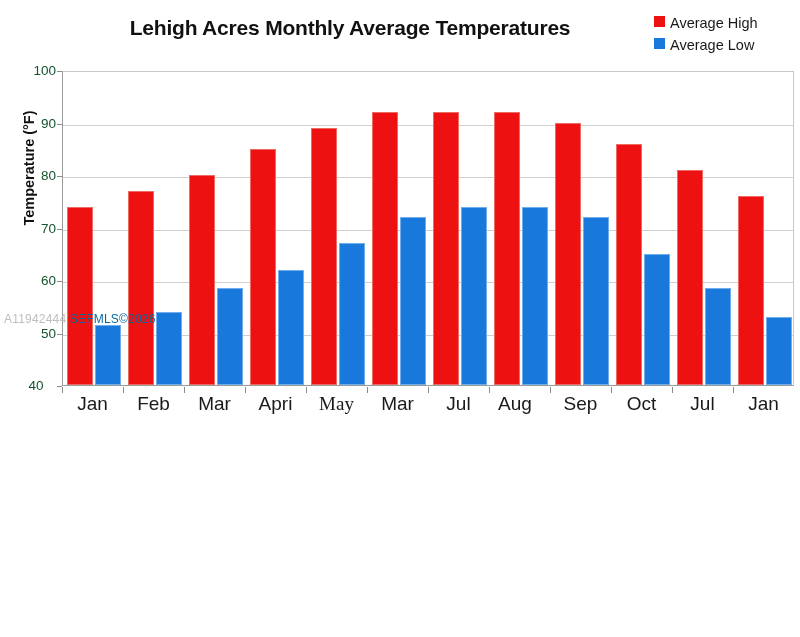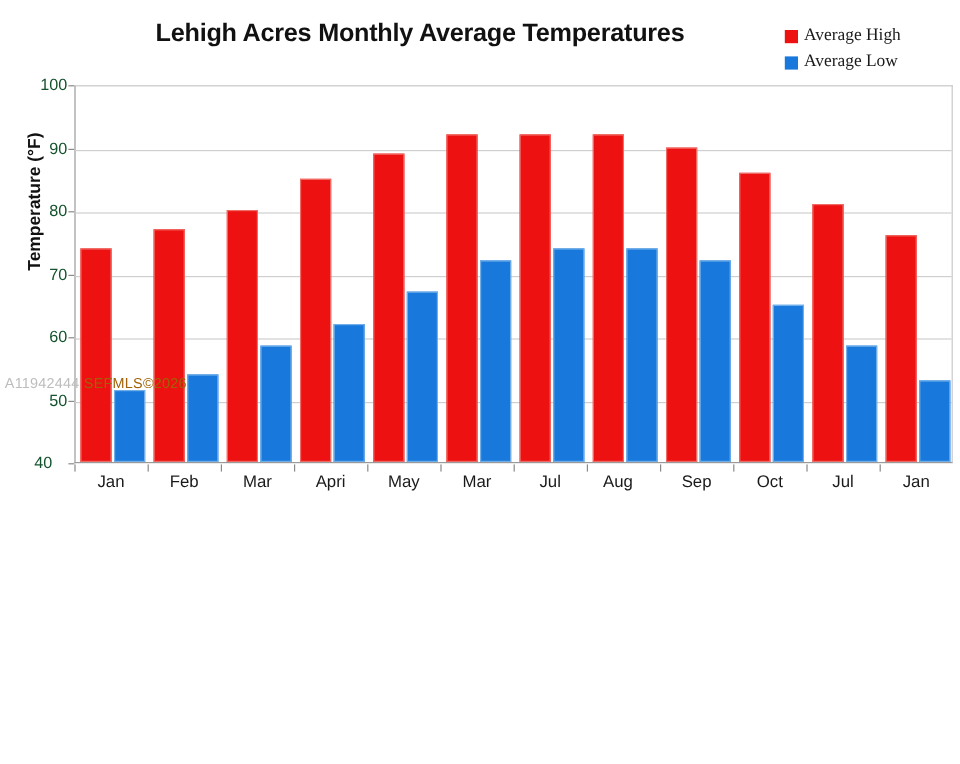--- a/index.html
+++ b/index.html
@@ -38,24 +38,23 @@
 
   
   #legend {
     position: absolute;
     right: 18px;
     top: 16px;
     width: 128px;
   }
   .legend-row {
     display: flex;
-    align-items: flex-end;
+    align-items: flex-start;
     height: 20px;
     margin-bottom: 2px;
-    font-family: Liberation Serif, serif;
   }
   .legend-swatch {
     width: 11px;
     height: 11px;
     margin-right: 5px;
     flex: 0 0 auto;
   }
   .legend-label {
     font-size: 14.5px;
     color: #1a1a1a;
@@ -135,37 +134,37 @@
     top: 387px;
     width: 1px;
     height: 6px;
     background: #8a8a8a;
   }
   .cat-label {
     position: absolute;
     top: 394px;
     width: 70px;
     text-align: center;
-    font-size: 14px;
+    font-size: 19px;
     color: #1a1a1a;
     line-height: 1;
   }
 
   
   #watermark {
     position: absolute;
     left: 4px;
     top: 312px;
     font-size: 12px;
     color: #b8b8b8;
     white-space: nowrap;
     pointer-events: none;
     letter-spacing: 0.2px;
   }
-  #watermark .wm-red { color: #a16207; }
+  #watermark .wm-red { color: #0369a1; }
   #watermark .wm-grey { color: #bdbdbd; }
 </style>
 </head>
 <body>
 
 <div id="chart-root">
 
   <div id="chart-title">Lehigh Acres Monthly Average Temperatures</div>
 
   <div id="legend">
@@ -237,21 +236,21 @@
   <div id="x-axis">
       <div class="cat-sep" style="left: 123px;"></div>
       <div class="cat-label" style="left: 57.5px;">Jan</div>
       <div class="cat-sep" style="left: 184px;"></div>
       <div class="cat-label" style="left: 118.5px;">Feb</div>
       <div class="cat-sep" style="left: 245px;"></div>
       <div class="cat-label" style="left: 179.5px;">Mar</div>
       <div class="cat-sep" style="left: 306px;"></div>
       <div class="cat-label" style="left: 240.5px;">Apri</div>
       <div class="cat-sep" style="left: 367px;"></div>
-      <div class="cat-label" style="left: 301.5px;">May</div>
+      <div class="cat-label" style="left: 301.5px; font-family: Liberation Serif, serif;">May</div>
       <div class="cat-sep" style="left: 428px;"></div>
       <div class="cat-label" style="left: 362.5px;">Mar</div>
       <div class="cat-sep" style="left: 489px;"></div>
       <div class="cat-label" style="left: 423.5px;">Jul</div>
       <div class="cat-sep" style="left: 550px;"></div>
       <div class="cat-label" style="left: 480px;">Aug</div>
       <div class="cat-sep" style="left: 611px;"></div>
       <div class="cat-label" style="left: 545.5px;">Sep</div>
       <div class="cat-sep" style="left: 672px;"></div>
       <div class="cat-label" style="left: 606.5px;">Oct</div>

